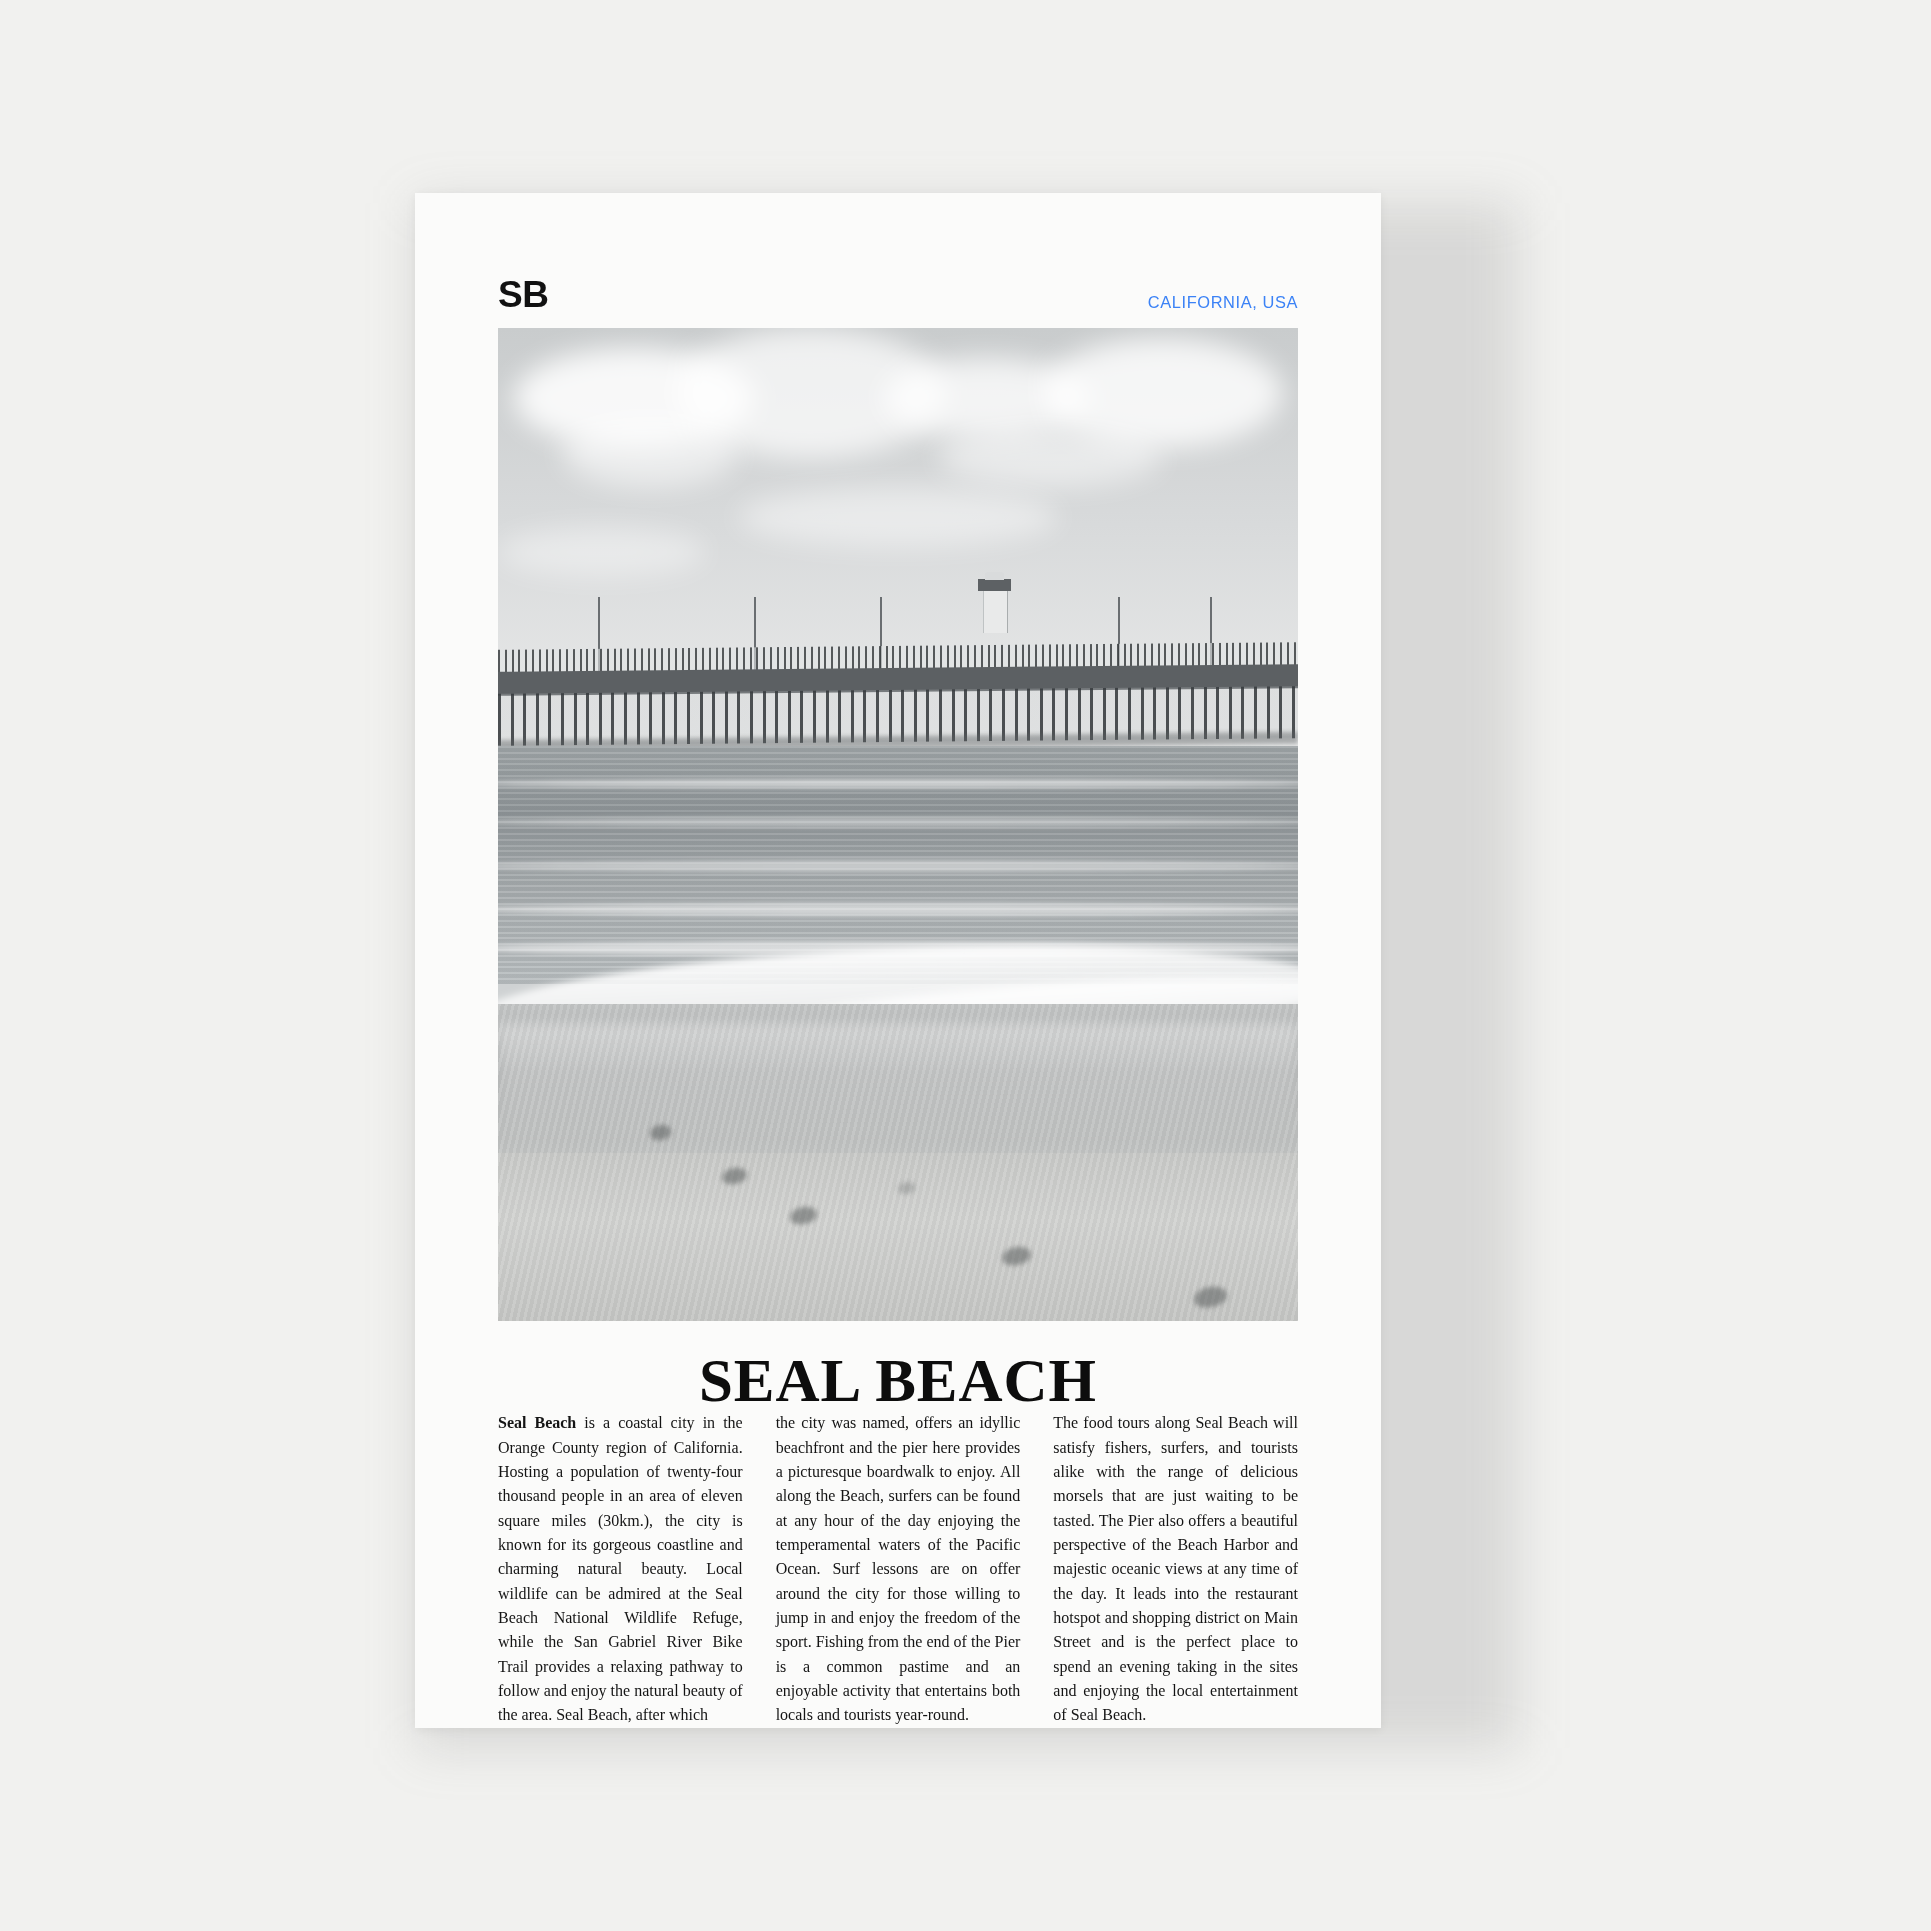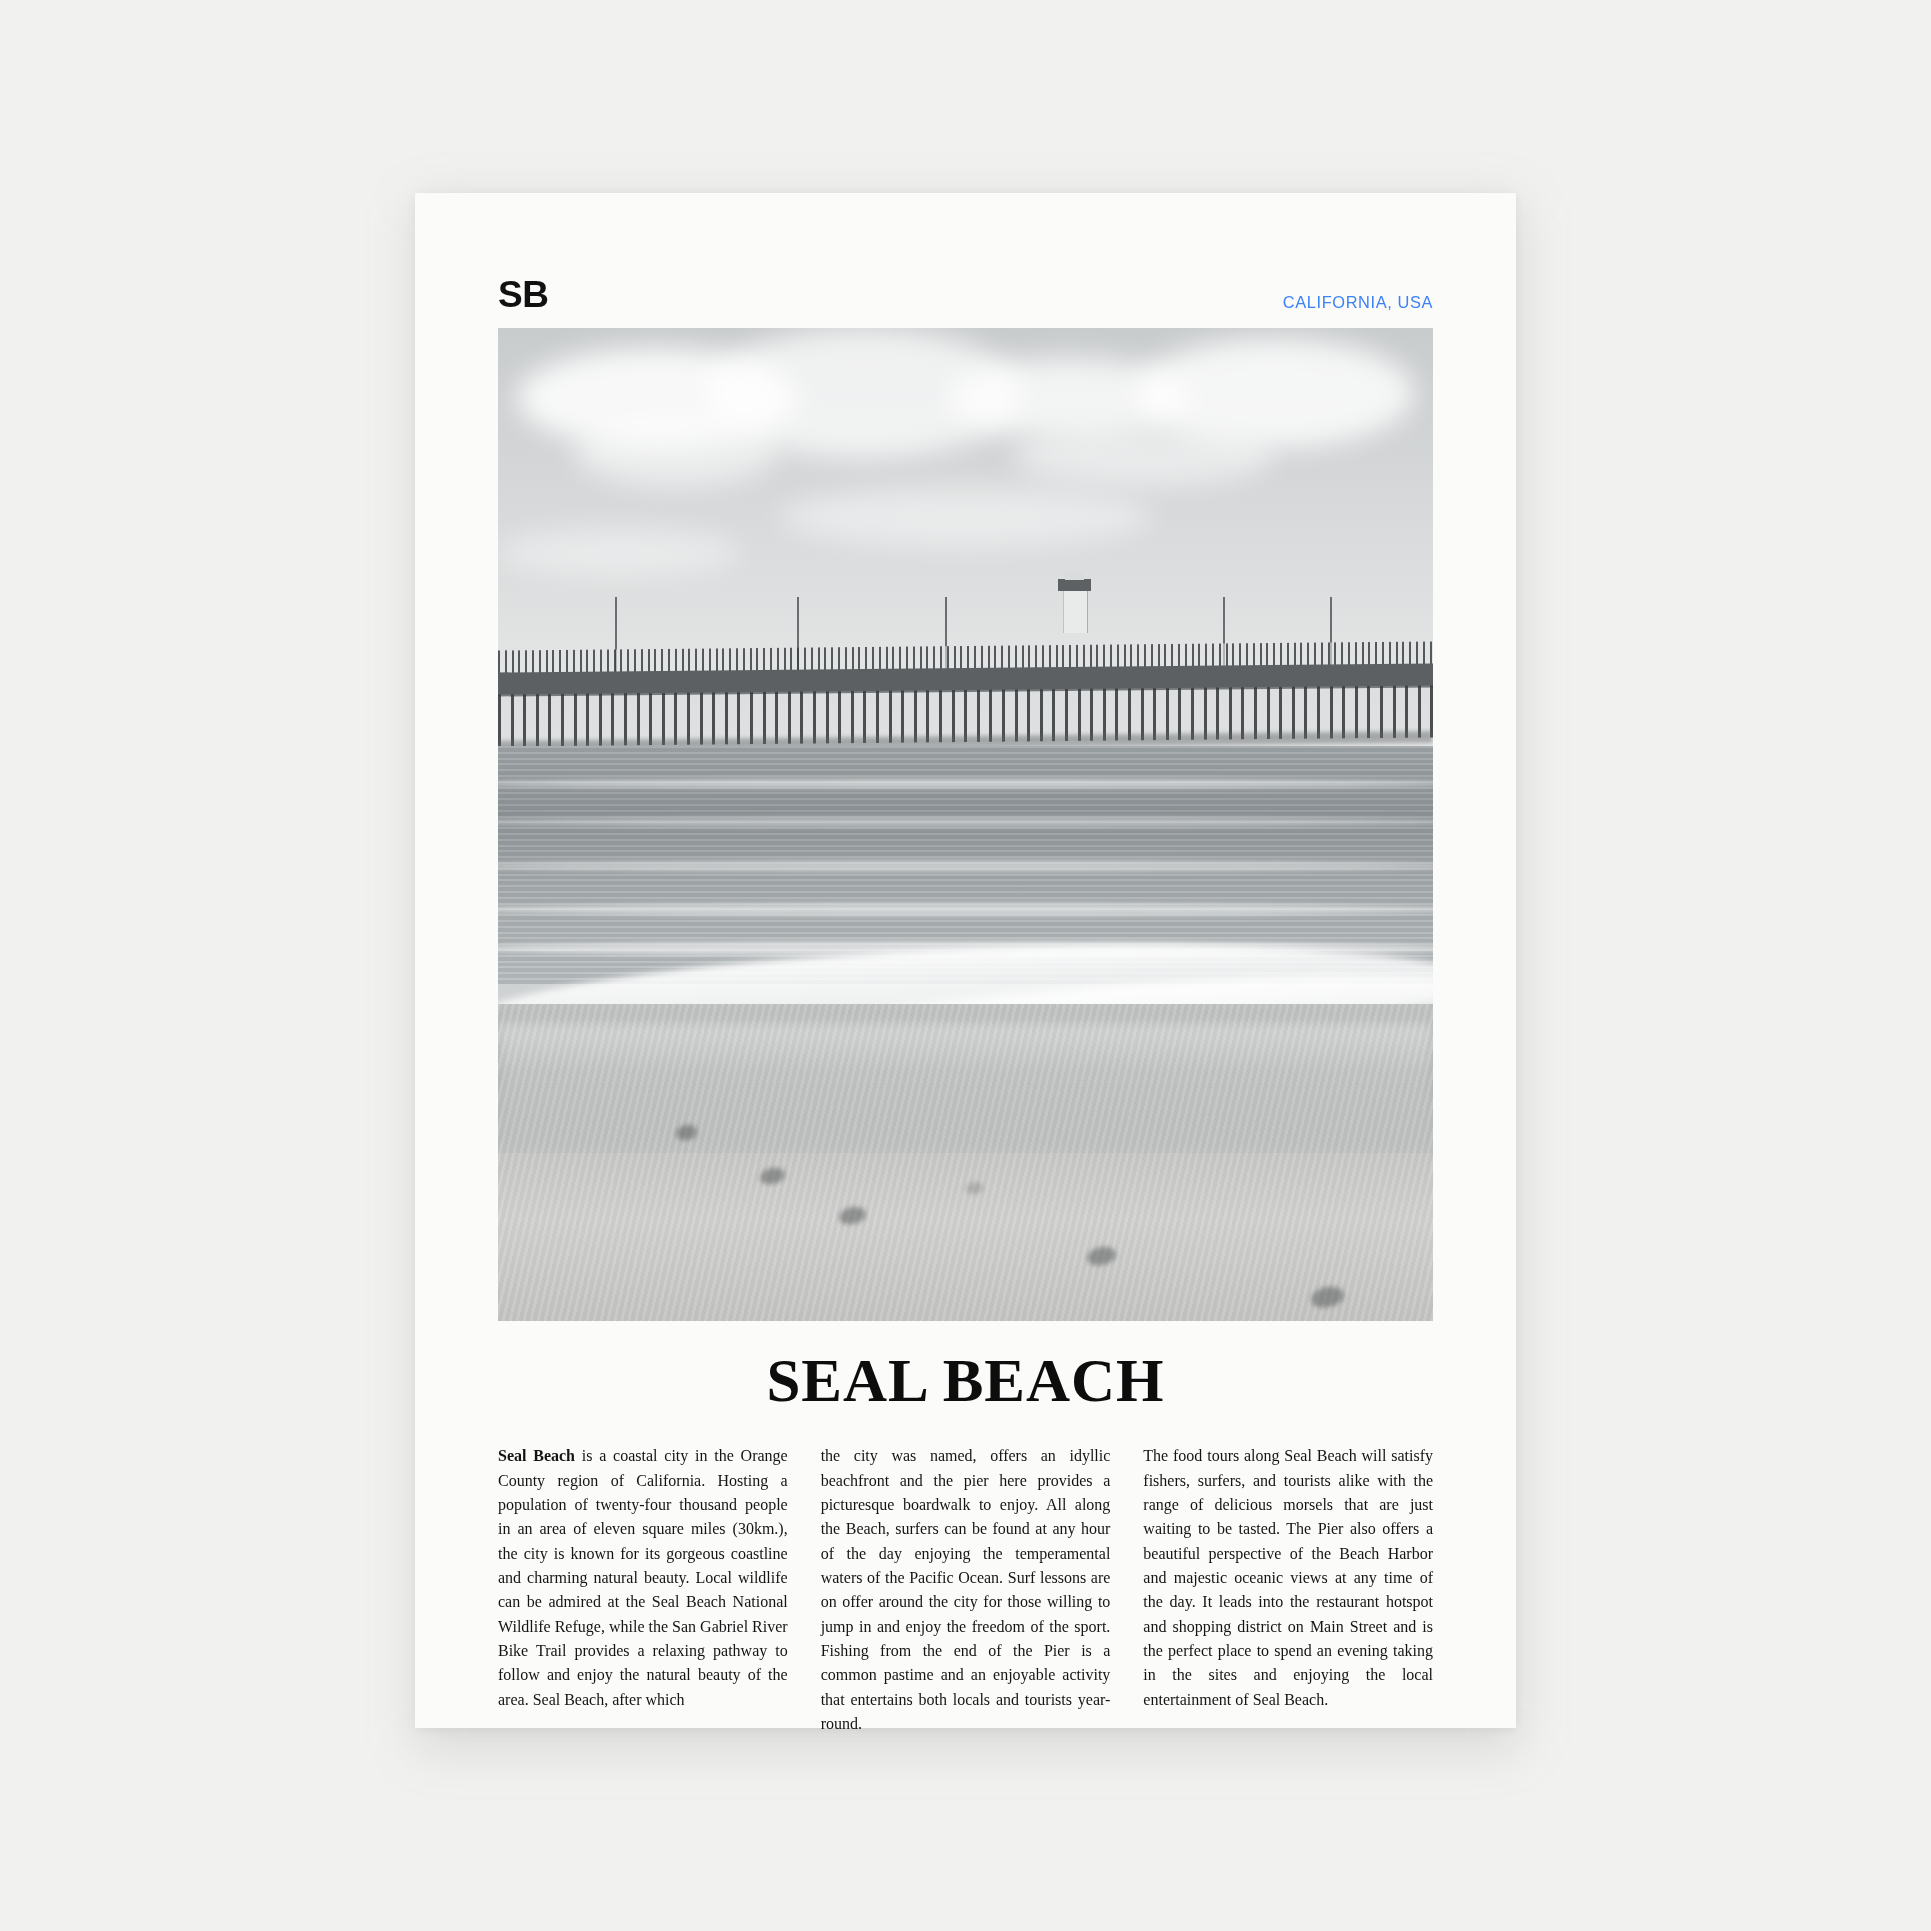--- a/index.html
+++ b/index.html
@@ -28,21 +28,21 @@
     height: 1545px;
     background: rgba(120,120,120,0.20);
     filter: blur(25px);
     border-radius: 1.9px;
   }
 
   .poster {
     position: absolute;
     left: 415px;
     top: 193px;
-    width: 1101px;
+    width: 966px;
     height: 1535px;
     background: #fbfbfa;
     box-shadow: 0 1.9px 9.7px rgba(0,0,0,0.06);
   }
 
   .poster-inner {
     position: absolute;
     left: 83px;
     top: 79px;
     right: 83px;
@@ -291,21 +291,20 @@
     letter-spacing: 1px;
     color: #0d0d0d;
     margin-top: 29px;
     line-height: 1;
   }
 
   
   .columns {
     display: flex;
     gap: 33px;
-    margin-top: 33px;
   }
   .col {
     flex: 1;
     font-family: "Liberation Serif", serif;
     font-size: 16px;
     line-height: 1.52;
     color: #141414;
     text-align: justify;
     text-justify: inter-word;
   }

